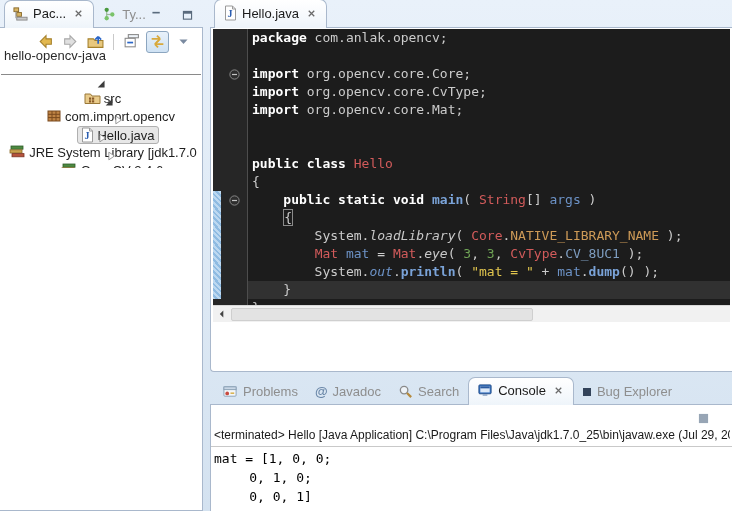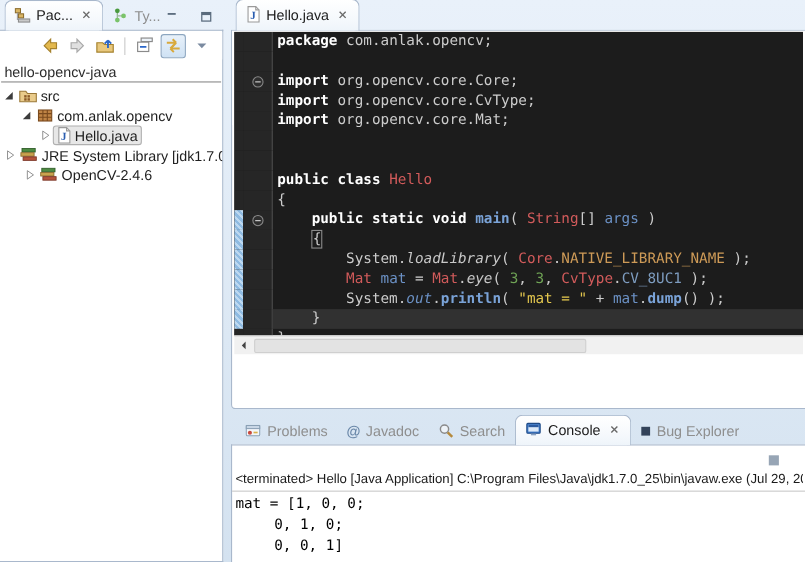--- a/index.html
+++ b/index.html
@@ -27,24 +27,24 @@
   
   #left-container{position:absolute;left:0;top:27px;width:203px;height:484px;background:#fff;
     border:1px solid #a9b8cc;border-left:none;box-sizing:border-box;}
   #lp-tabs{left:4px;top:0;height:28px;}
   #lp-winbtns{position:absolute;left:146px;top:5px;display:flex;gap:10px;z-index:4;}
   #lp-toolbar{position:absolute;left:0;top:29px;width:202px;height:25px;background:#fff;
     display:flex;align-items:center;justify-content:flex-end;gap:4px;padding-right:8px;box-sizing:border-box;}
   .tbtn{width:21px;height:20px;display:flex;align-items:center;justify-content:center;border-radius:3px;}
   .tbtn.pressed{border:1px solid #8ca6c0;background:linear-gradient(180deg,#e8f1fa,#cfe2f4);}
   .tsep{width:1px;height:16px;background:#c9c9c9;margin:0 3px;}
-  #lp-root-label{position:absolute;left:4px;top:58px;color:#2a2a2a;}
+  #lp-root-label{position:absolute;left:4px;top:48px;color:#2a2a2a;}
   #lp-separator{position:absolute;left:1px;top:74px;width:200px;height:1px;background:#8a8a8a;}
   #lp-tree{position:absolute;left:0;top:78px;width:202px;overflow:hidden;}
-  .tree-row{display:flex;align-items:center;height:18px;white-space:nowrap;}
+  .tree-row{display:flex;align-items:center;height:18px;white-space:nowrap;flex-direction:column;}
   .tree-row .exp{width:14px;display:flex;justify-content:center;flex:none;}
   .tree-row .ticn{margin:0 3px 0 1px;flex:none;}
   .tree-row .tlabel{color:#1e1e1e;}
   .selwrap{display:flex;align-items:center;background:#e7e7e7;border:1px solid #b0b0b0;border-radius:3px;padding:0 3px 0 1px;}
 
   
   #editor-container{position:absolute;left:210px;top:27px;width:522px;height:345px;background:#fff;
     border:1px solid #a9b8cc;border-right:none;box-sizing:border-box;border-radius:0 0 0 4px;
     padding:1px 0 2px 2px;}
   #ed-tabs{left:214px;top:0;height:28px;}
@@ -212,21 +212,21 @@
           </svg>
         </span>
       </span>
       <span style="display: flex; align-items: center;">
         <span class="icn ticn">
           <svg width="16" height="16" viewBox="0 0 16 16">
             <rect x="2" y="3" width="12" height="10" fill="#c08445" stroke="#7a4a1e"></rect>
             <path d="M2 6.3 H14 M2 9.6 H14 M6 3 V13 M10 3 V13" stroke="#7a4a1e" stroke-width="1"></path>
           </svg>
         </span>
-        <span class="tlabel">com.anlak.opencv</span>
+        <span class="tlabel">com.import.opencv</span>
       </span>
     </div>
     <div class="tree-row" style="padding-left: 34px;">
       <span class="exp">
         <span class="icn">
           <svg width="12" height="12" viewBox="0 0 14 14">
             <polygon points="4.5,2.5 11,7 4.5,11.5" fill="#ffffff" stroke="#8a8a8a"></polygon>
           </svg>
         </span>
       </span>

